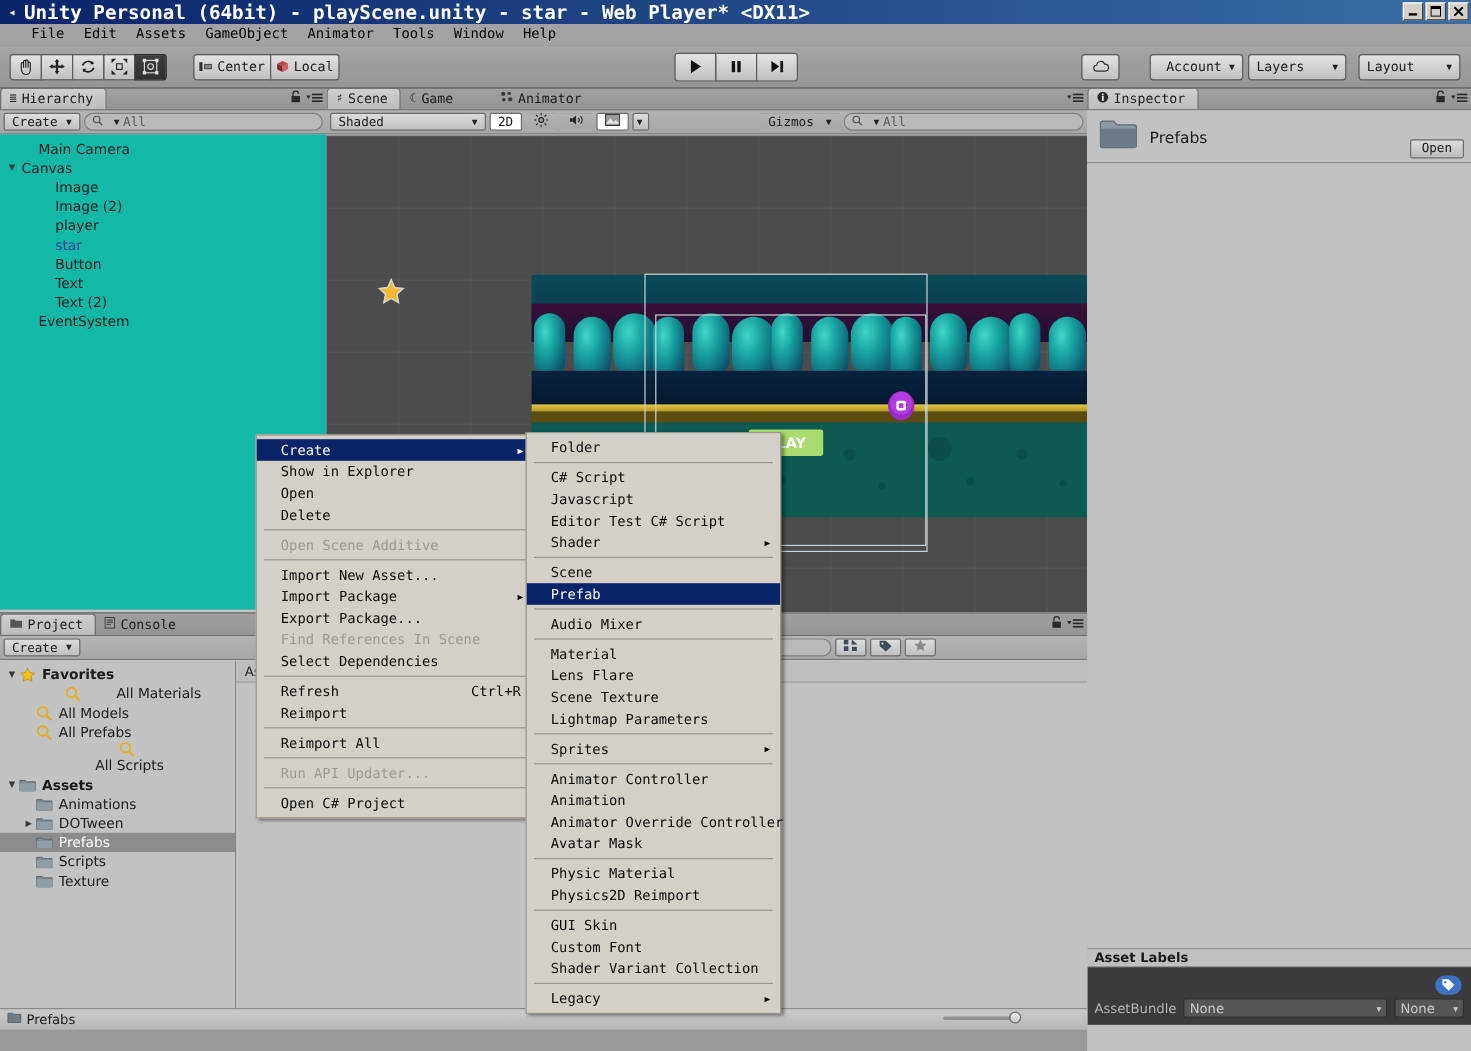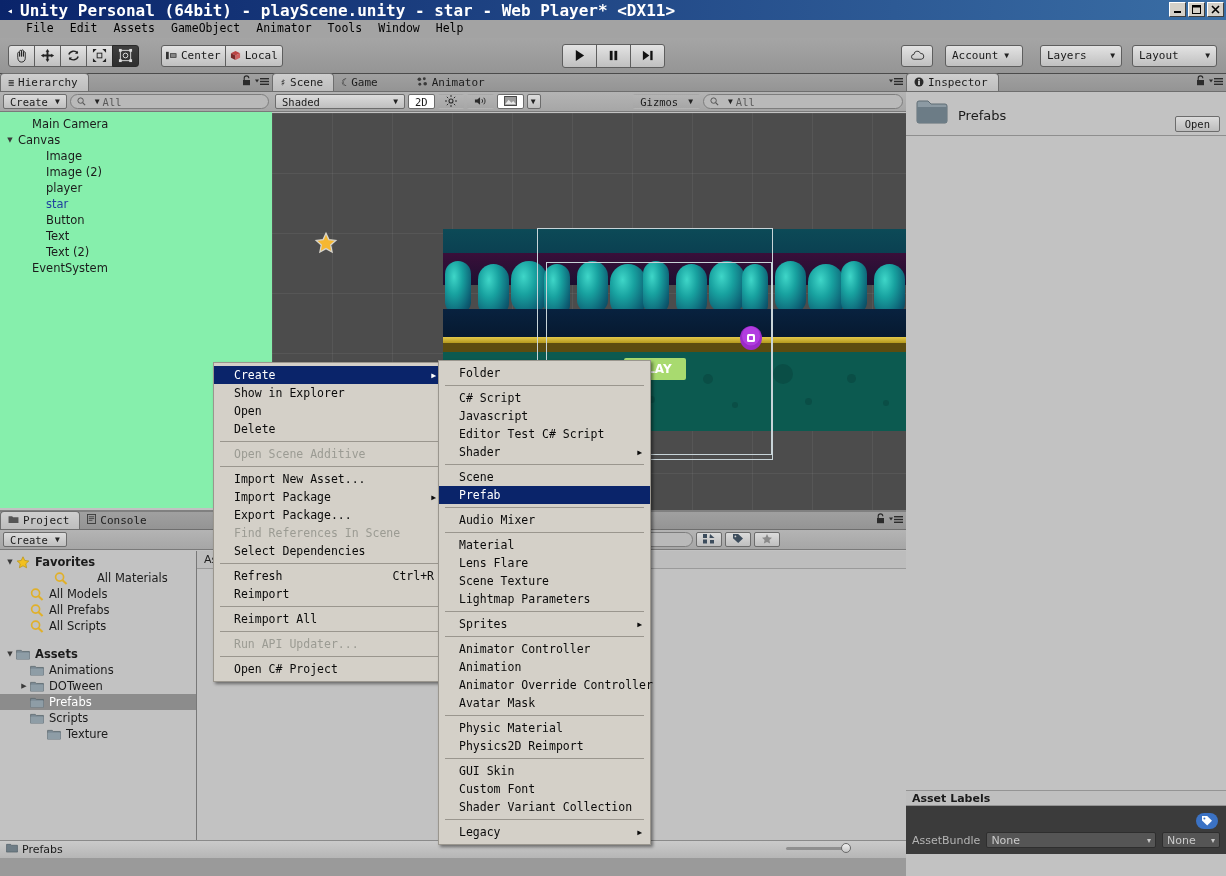--- a/index.html
+++ b/index.html
@@ -82,21 +82,21 @@
     border:1px solid #6c6c6c; border-radius:2px; display:flex; align-items:center; gap:4px;
     font-size:10.5px; color:#1a1a1a; font-family:"DejaVu Sans Mono",monospace;
   }
   .sb-search{
     flex:1; height:15px; background:#b9b9b9; border:1px solid #7d7d7d; border-radius:8px;
     display:flex; align-items:center; padding:0 6px; gap:3px; font-size:10.5px; color:#5a5a5a;
     font-family:"DejaVu Sans Mono",monospace;
   }
 
   
-  .treelist{ background:#86efac; overflow:hidden; }
+  .treelist{ background:#14b8a6; overflow:hidden; }
   .trow{ height:16px; display:flex; align-items:center; font-size:11.5px; color:#1b1b1b;
          font-family:"DejaVu Sans", sans-serif; white-space:nowrap; }
   .trow .arrow{ width:12px; text-align:center; font-size:7px; color:#3a3a3a; }
   .trow .lbl{ padding-left:2px; }
   .trow.blue .lbl{ color:#1f3f9e; }
   .trow.sel{ background:#8c8c8c; }
   .trow.sel .lbl{ color:#fff; }
   .trow .fico{ margin-right:3px; display:inline-flex; }
 
   
@@ -273,21 +273,21 @@
     </div>
   </div>
   <div class="tgroup" style="position:absolute; left:901px;">
     <div class="tbtn solo" style="min-width:32px;">
       <svg width="15" height="11" viewBox="0 0 16 11">
           <path d="M4.2 9.5a2.6 2.6 0 0 1 0-5.2 3.6 3.6 0 0 1 7-1 2.8 2.8 0 0 1 .8 6.2z" fill="none" stroke="#333" stroke-width="1"></path>
         </svg>
     </div>
   </div>
   <div class="tgroup" style="position:absolute; left:945px;">
-    <div class="tbtn solo" style="min-width:78px;justify-content:flex-start;padding:0 6px;">
+    <div class="tbtn solo" style="min-width:78px;justify-content:flex-end;padding:0 6px;margin-left:13px;">
       <span>Account</span>
         <span class="tcaret">▼</span>
     </div>
   </div>
   <div class="tgroup" style="position:absolute; left:1040px;">
     <div class="tbtn solo" style="min-width:82px;justify-content:space-between;padding:0 6px;">
       <span>Layers</span>
         <span class="tcaret">▼</span>
     </div>
   </div>
@@ -673,21 +673,21 @@
         <div class="trow" style="padding-left: 18px;">
           <span class="arrow"></span>
           <span class="fico">
             <svg width="14" height="13" viewBox="0 0 15 14">
               <circle cx="6" cy="5.5" r="4.3" fill="none" stroke="#e0b02a" stroke-width="1.8"></circle>
               <path d="M9.2 8.8 L13.5 13" stroke="#e0b02a" stroke-width="2.2"></path>
             </svg>
           </span>
           <span class="lbl">All Prefabs</span>
         </div>
-        <div class="trow" style="padding-left: 18px;">
+        <div class="trow" style="padding-left: 18px; flex-direction: column;">
           <span class="arrow"></span>
           <span class="fico">
             <svg width="14" height="13" viewBox="0 0 15 14">
               <circle cx="6" cy="5.5" r="4.3" fill="none" stroke="#e0b02a" stroke-width="1.8"></circle>
               <path d="M9.2 8.8 L13.5 13" stroke="#e0b02a" stroke-width="2.2"></path>
             </svg>
           </span>
           <span class="lbl">All Scripts</span>
         </div>
         <div class="trow" style="height: 12px;"></div>
@@ -734,21 +734,21 @@
         <div class="trow" style="padding-left: 18px;">
           <span class="arrow"></span>
           <span class="fico">
             <svg width="14" height="11" viewBox="0 0 15 12">
               <path d="M0.5 1.5h5l1.2 1.2h7.8v8.3h-14z" fill="#7b8a94" stroke="#566369" stroke-width="0.8"></path>
               <path d="M0.5 4h14v7.3h-14z" fill="#8e9da6"></path>
             </svg>
           </span>
           <span class="lbl">Scripts</span>
         </div>
-        <div class="trow" style="padding-left: 35px;">
+        <div class="trow" style="padding-left: 18px;">
           <span class="arrow"></span>
           <span class="fico">
             <svg width="14" height="11" viewBox="0 0 15 12">
               <path d="M0.5 1.5h5l1.2 1.2h7.8v8.3h-14z" fill="#7b8a94" stroke="#566369" stroke-width="0.8"></path>
               <path d="M0.5 4h14v7.3h-14z" fill="#8e9da6"></path>
             </svg>
           </span>
           <span class="lbl">Texture</span>
         </div>
       </div>

